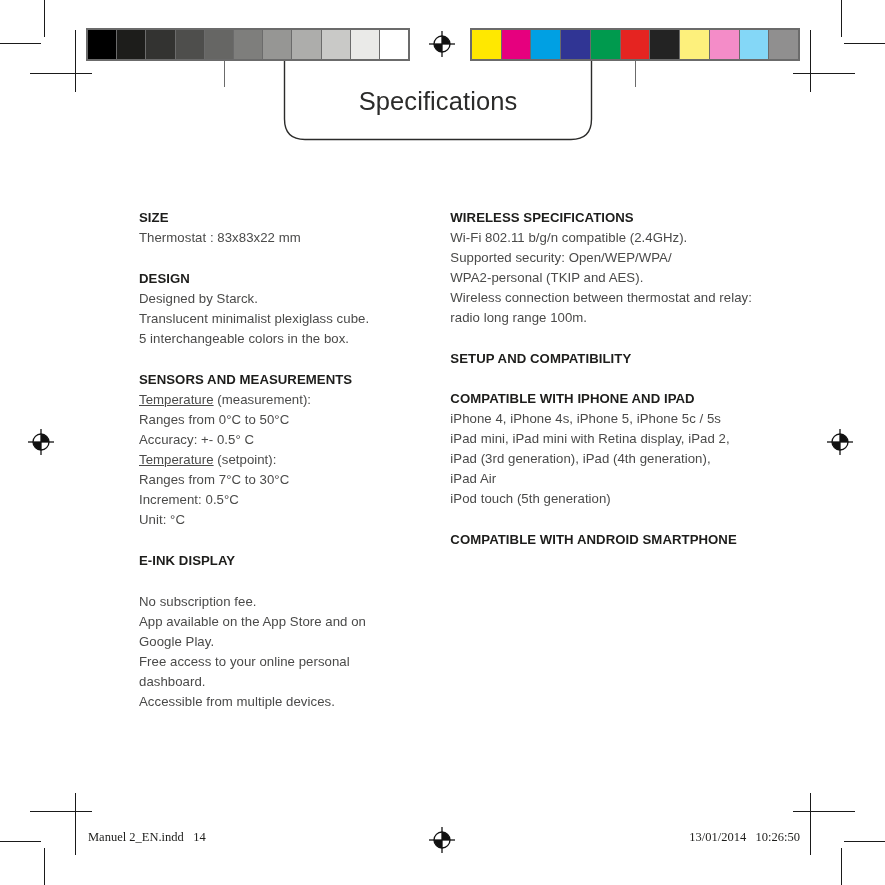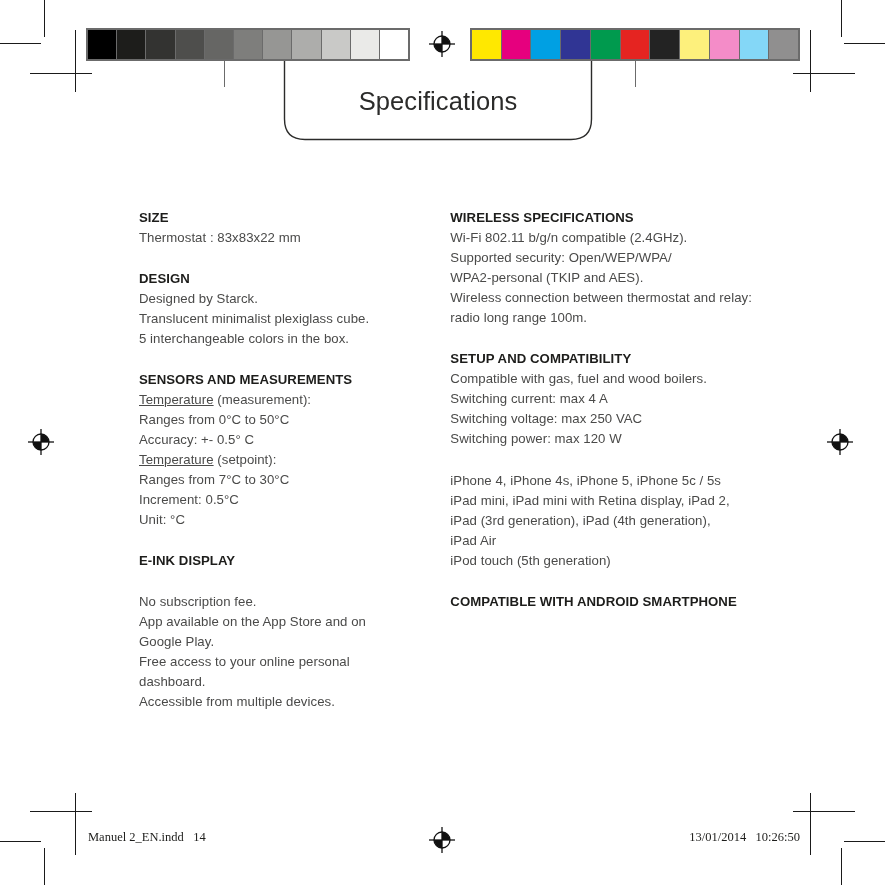--- a/index.html
+++ b/index.html
@@ -246,23 +246,23 @@
         <p>No subscription fee.<br>App available on the App Store and on<br>Google Play.<br>Free access to your online personal<br>dashboard.<br>Accessible from multiple devices.</p>
       </div>
     </div>
   <div class="col right" id="col-right">
       <div class="block">
         <h3>WIRELESS SPECIFICATIONS</h3>
         <p>Wi-Fi 802.11 b/g/n compatible (2.4GHz).<br>Supported security: Open/WEP/WPA/<br>WPA2-personal (TKIP and AES).<br>Wireless connection between thermostat and relay:<br>radio long range 100m.</p>
       </div>
       <div class="block">
         <h3>SETUP AND COMPATIBILITY</h3>
-        <p>Compatible with gas, fuel and wood boilers.<br>Switching current: max 4 A<br>Switching voltage: max 250 VAC<br>Switching power: max 120 W</p>
-      </div>
-      <div class="block">
+      </div>
+      <div class="block">
+        <h3>COMPATIBLE WITH IPHONE AND IPAD</h3>
         <p>iPhone 4, iPhone 4s, iPhone 5, iPhone 5c / 5s<br>iPad mini, iPad mini with Retina display, iPad 2,<br>iPad (3rd generation), iPad (4th generation),<br>iPad Air<br>iPod touch (5th generation)</p>
       </div>
       <div class="block">
         <h3>COMPATIBLE WITH ANDROID SMARTPHONE</h3>
       </div>
     </div>
 </div>
 
 <div class="footer-left">Manuel 2_EN.indd   14</div>
 <div class="footer-right">13/01/2014   10:26:50</div>

